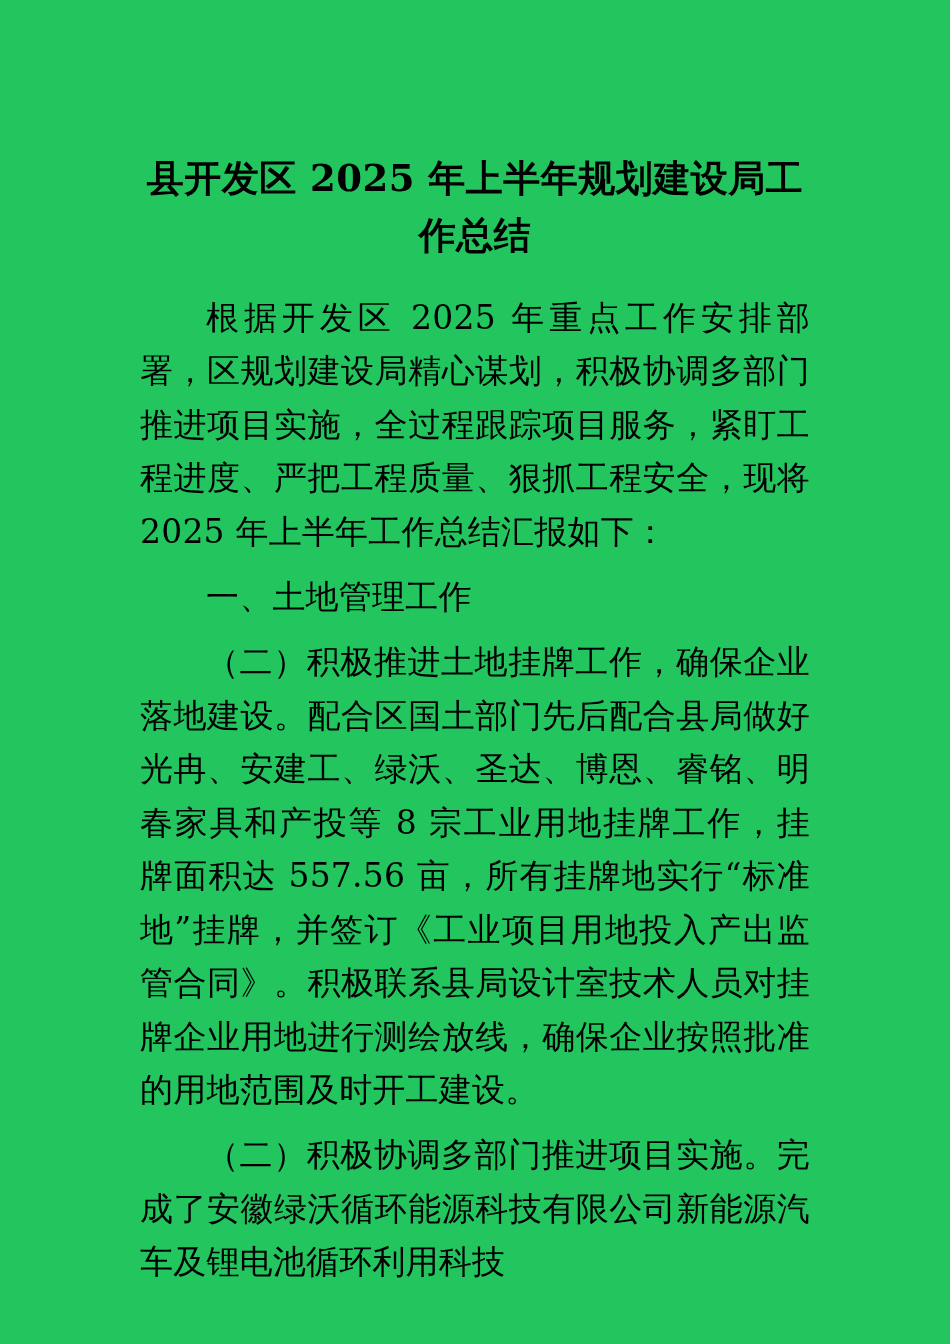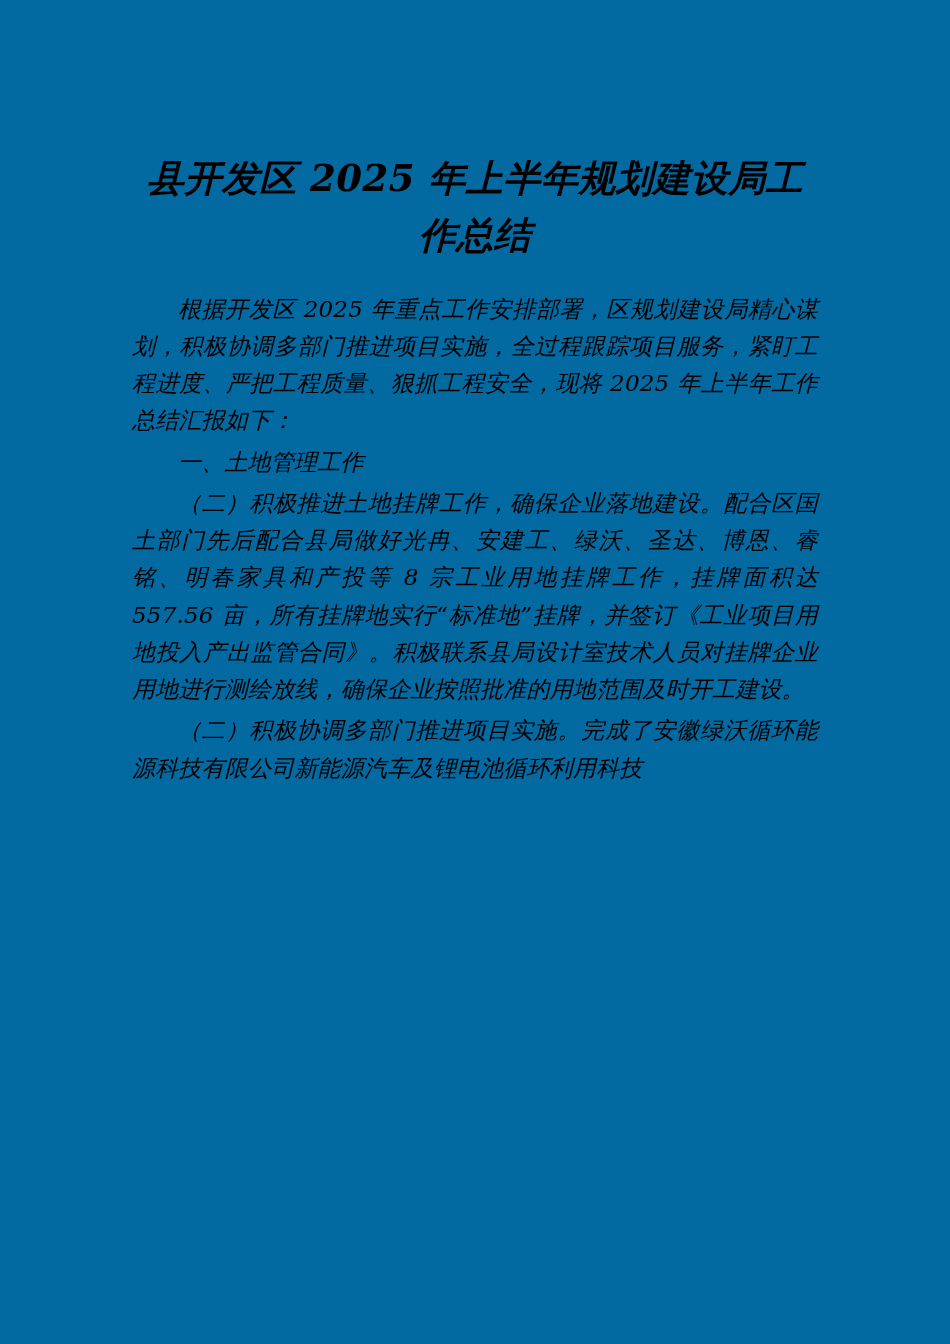--- a/index.html
+++ b/index.html
@@ -3,42 +3,41 @@
 <meta charset="utf-8">
 <style>
   html, body {
     margin: 0;
     padding: 0;
     background: #ffffff;
   }
   .page {
     width: 950px;
     height: 1344px;
-    background: #0369a1;
+    background: #22c55e;
     position: relative;
     box-sizing: border-box;
     padding: 150px 128px 0 128px;
     font-family: "DejaVu Serif", "Liberation Serif", serif;
     color: #000000;
     overflow: hidden;
-    font-style: italic;
   }
   .doc-title {
     font-size: 37px;
     font-weight: bold;
     line-height: 1.55;
     text-align: center;
     letter-spacing: 0.5px;
     margin: 0 0 26px 0;
     font-family: "DejaVu Serif", "Liberation Serif", serif;
   }
   .body-text p {
-    font-size: 23px;
+    font-size: 33px;
     line-height: 1.62;
-    margin: 4px;
+    margin: 12px;
     text-align: justify;
     text-justify: inter-ideograph;
     text-indent: 2em;
     letter-spacing: 0.2px;
     font-family: "DejaVu Serif", "Liberation Serif", serif;
   }
 </style>
 </head>
 <body>
 

